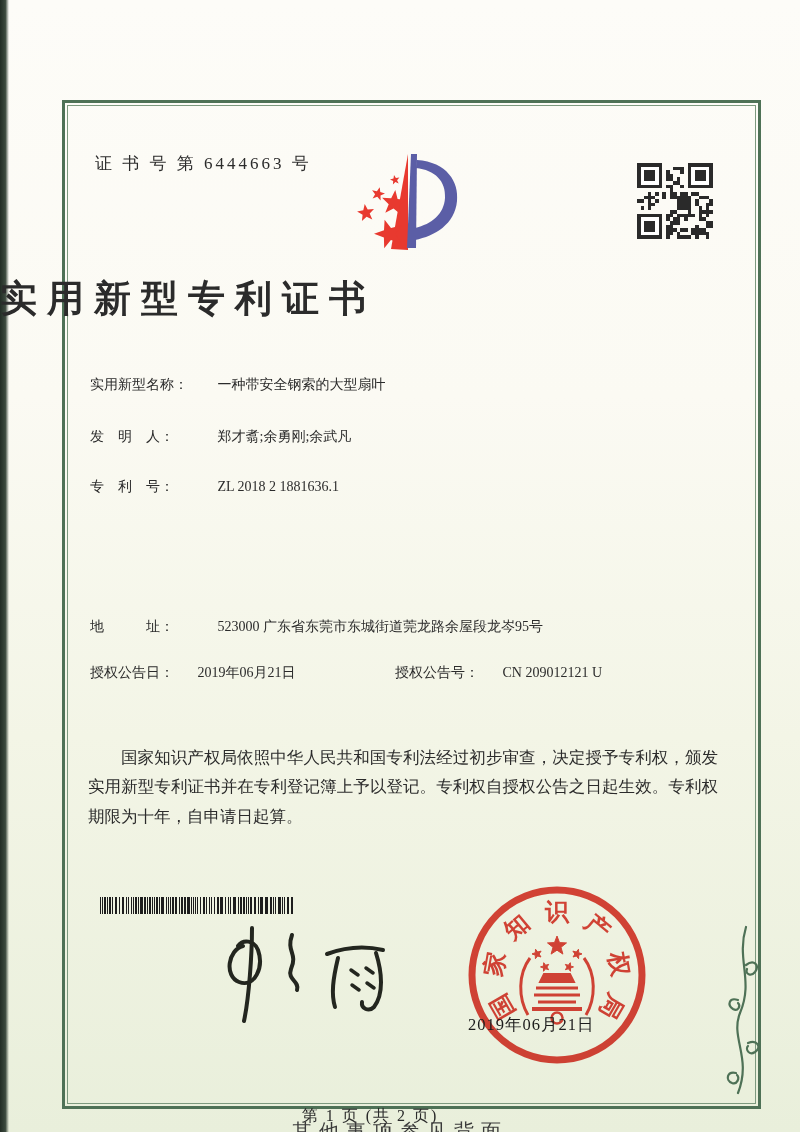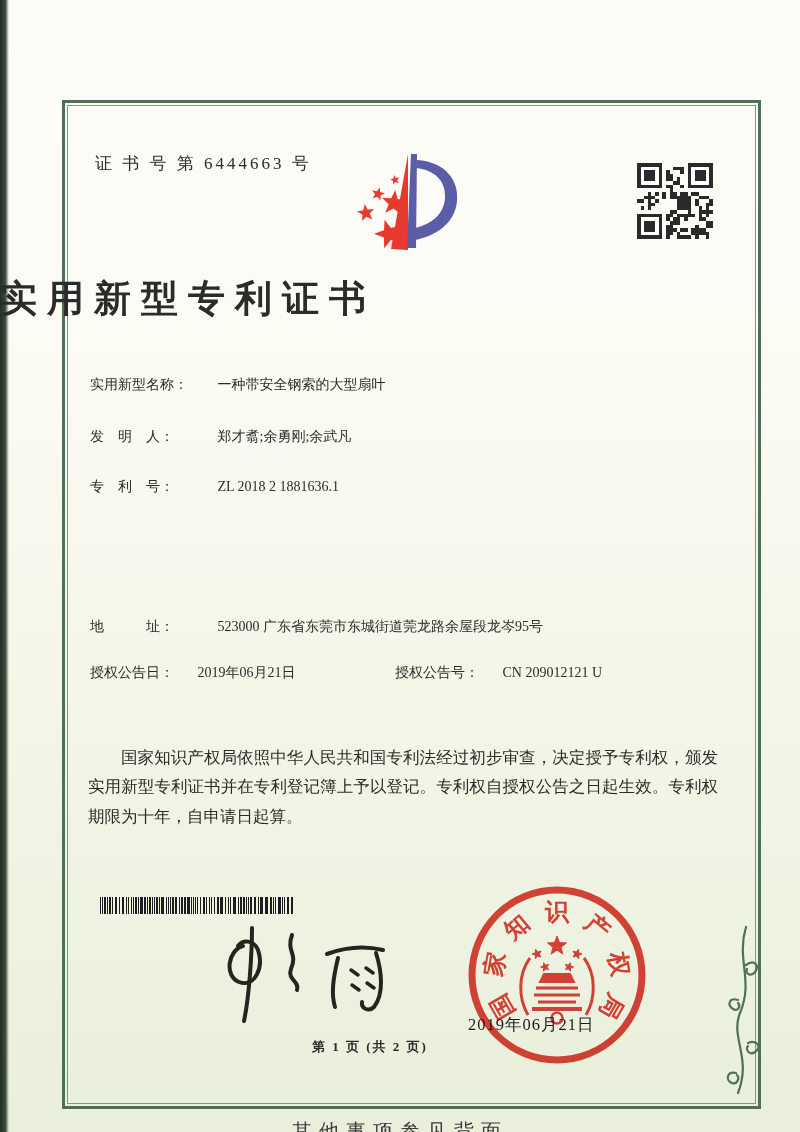--- a/index.html
+++ b/index.html
@@ -22,22 +22,22 @@
   .grant-no{position:absolute;left:305px;top:0;}
   .paras{position:absolute;left:88px;top:698px;width:630px;font-size:16.5px;
         line-height:1.78;text-align:justify;margin-top:45px;}
   .paras p{margin:0;text-indent:2em;}
   .barcode{position:absolute;left:100px;top:897px;}
   .director{position:absolute;left:90px;top:950px;font-size:19px;line-height:1.75;letter-spacing:3px;}
   .signature{position:absolute;left:215px;top:922px;}
   .seal{position:absolute;left:466px;top:884px;mix-blend-mode:multiply;opacity:.93;}
   .seal-date{position:absolute;left:468px;top:1014px;width:170px;font-size:16.5px;
         letter-spacing:1px;z-index:6;color:#1c1c1c;}
-  .page-no{position:absolute;left:255px;top:1038px;width:230px;text-align:center;
-        font-size:13px;letter-spacing:2px;font-weight:bold;}
+  .page-no{position:absolute;left:255px;top:1106px;width:230px;text-align:center;
+        font-size:16px;letter-spacing:2px;}
   .back-note{position:absolute;left:292px;top:1118px;font-size:20px;letter-spacing:7px;color:#3a3a3a;}
   .vine{position:absolute;left:722px;top:925px;}
 </style>
 </head>
 <body>
 
 <div class="scan">
   <div class="scan-edge-left"></div>
   <div class="frame"></div>
 

